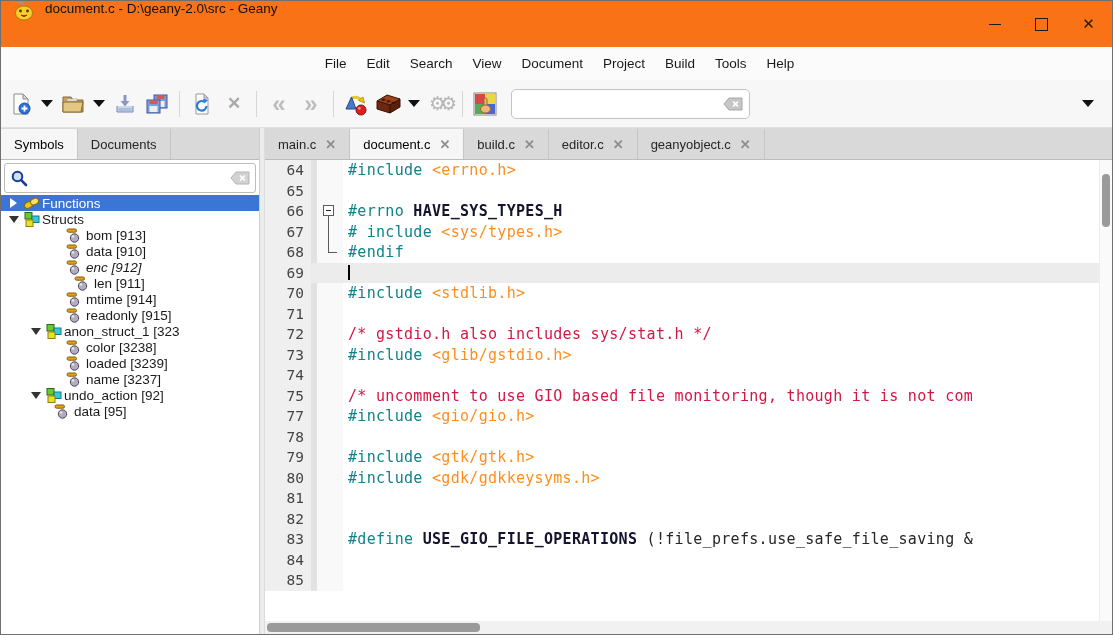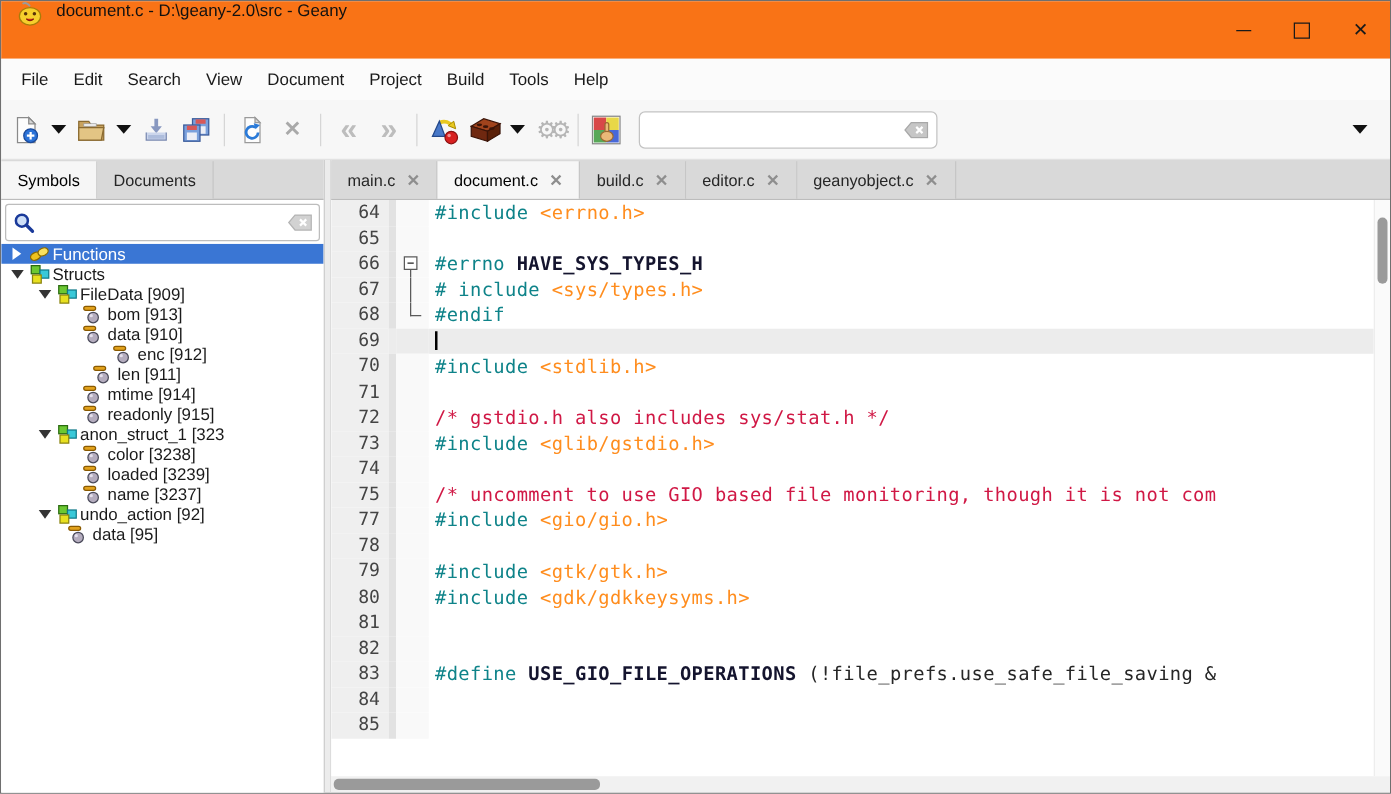--- a/index.html
+++ b/index.html
@@ -10,21 +10,21 @@
   .titlebar{height:46px;flex:0 0 auto;display:flex;align-items:flex-start;background:#f97316;padding-left:12px;}
   .app-icon{width:22px;height:22px;display:flex;align-items:center;margin-right:10px;}
   .title{font-size:13.5px;color:#111;}
   .win-btns{margin-left:auto;display:flex;height:100%;}
   .win-btn{width:47px;height:100%;display:flex;align-items:center;justify-content:center;cursor:default;}
   .glyph-min{width:12px;height:1px;background:#1a1a1a;}
   .glyph-max{width:11px;height:11px;border:1px solid #1a1a1a;}
   .glyph-x{font-size:15px;color:#1a1a1a;font-weight:400;}
 
   
-  .menubar{height:33px;flex:0 0 auto;display:flex;align-items:center;background:#fbfbfb;padding-left:6px;}
+  .menubar{height:33px;flex:0 0 auto;display:flex;align-items:center;background:#fbfbfb;padding-left:6px;justify-content:center;}
   .menu-item{padding:0 10px;font-size:13.5px;color:#1a1a1a;line-height:33px;}
 
   
   .toolbar{height:47px;flex:0 0 auto;display:flex;align-items:center;background:#f7f7f7;border-bottom:1px solid #e2e2e2;padding:0 4px;}
   .tb-btn{width:32px;height:36px;display:flex;align-items:center;justify-content:center;border-radius:3px;}
   .tb-dd{width:20px;height:36px;display:flex;align-items:center;justify-content:center;}
   .tri-dn{width:0;height:0;border-left:6px solid transparent;border-right:6px solid transparent;border-top:7px solid #111;}
   .tb-sep{width:1px;height:26px;background:#d6d6d6;margin:0 6px;}
   .chev{font-size:24px;color:#bdbdbd;line-height:20px;font-weight:bold;}
   .x-big{font-size:17px;color:#a9a9a9;font-weight:bold;}
@@ -276,33 +276,20 @@
             </span>
             <span class="tree-ic">
               <svg width="19" height="17" viewBox="0 0 19 17">
                 <rect x="3" y="1.5" width="7" height="6.5" fill="#6cc832" stroke="#2a6a10"></rect>
                 <rect x="10" y="5" width="7" height="6.5" fill="#38c8d8" stroke="#107a8a"></rect>
                 <rect x="4" y="9" width="7" height="6.5" fill="#e8e020" stroke="#8a8410"></rect>
               </svg>
             </span>
             <span class="tree-label">Structs</span>
           </div>
-          <div class="tree-row" style="padding-left: 26px;">
-            <span class="exp">
-              <i class="tri-down"></i>
-            </span>
-            <span class="tree-ic">
-              <svg width="19" height="17" viewBox="0 0 19 17">
-                <rect x="3" y="1.5" width="7" height="6.5" fill="#6cc832" stroke="#2a6a10"></rect>
-                <rect x="10" y="5" width="7" height="6.5" fill="#38c8d8" stroke="#107a8a"></rect>
-                <rect x="4" y="9" width="7" height="6.5" fill="#e8e020" stroke="#8a8410"></rect>
-              </svg>
-            </span>
-            <span class="tree-label">FileData [909]</span>
-          </div>
           <div class="tree-row" style="padding-left: 48px;">
             <span class="exp"></span>
             <span class="tree-ic">
               <svg width="17" height="17" viewBox="0 0 17 17">
                 <rect x="1" y="2" width="9.5" height="3.2" rx="1.6" fill="#e2a21c" stroke="#8a5a00"></rect>
                 <circle cx="8.5" cy="11" r="4.2" fill="#b4acbe" stroke="#4a4a5a"></circle>
                 <circle cx="7" cy="9.5" r="1.3" fill="#e4e0ec"></circle>
               </svg>
             </span>
             <span class="tree-label">bom [913]</span>
@@ -311,21 +298,21 @@
             <span class="exp"></span>
             <span class="tree-ic">
               <svg width="17" height="17" viewBox="0 0 17 17">
                 <rect x="1" y="2" width="9.5" height="3.2" rx="1.6" fill="#e2a21c" stroke="#8a5a00"></rect>
                 <circle cx="8.5" cy="11" r="4.2" fill="#b4acbe" stroke="#4a4a5a"></circle>
                 <circle cx="7" cy="9.5" r="1.3" fill="#e4e0ec"></circle>
               </svg>
             </span>
             <span class="tree-label">data [910]</span>
           </div>
-          <div class="tree-row" style="padding-left: 72px;">
+          <div class="tree-row" style="padding-left: 48px; font-style: italic;">
             <span class="exp"></span>
             <span class="tree-ic">
               <svg width="17" height="17" viewBox="0 0 17 17">
                 <rect x="1" y="2" width="9.5" height="3.2" rx="1.6" fill="#e2a21c" stroke="#8a5a00"></rect>
                 <circle cx="8.5" cy="11" r="4.2" fill="#b4acbe" stroke="#4a4a5a"></circle>
                 <circle cx="7" cy="9.5" r="1.3" fill="#e4e0ec"></circle>
               </svg>
             </span>
             <span class="tree-label">enc [912]</span>
           </div>

